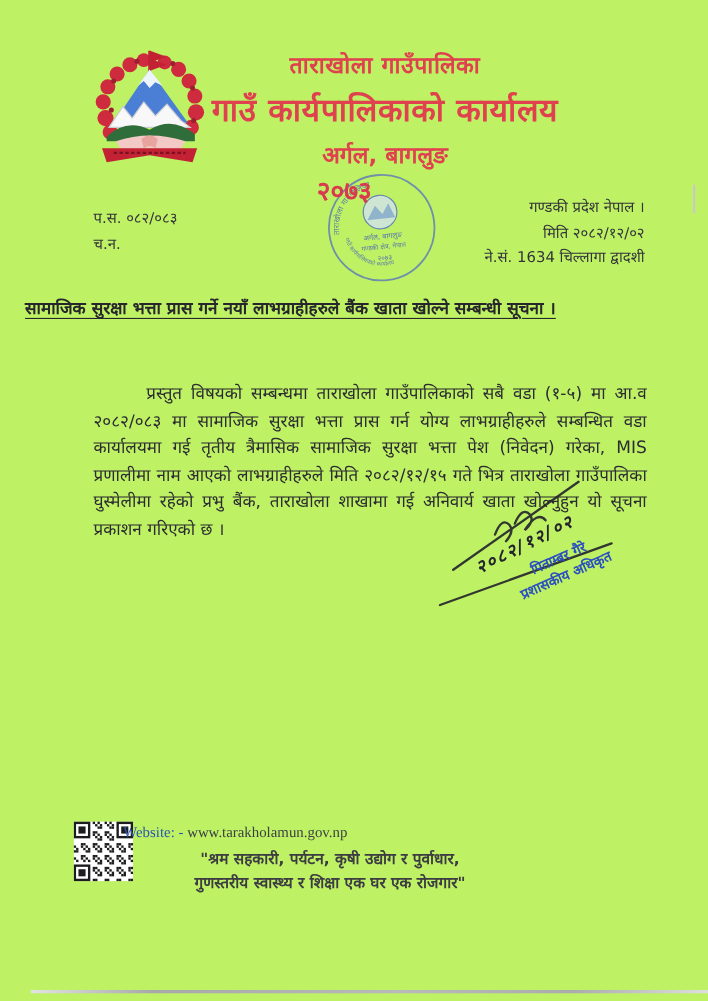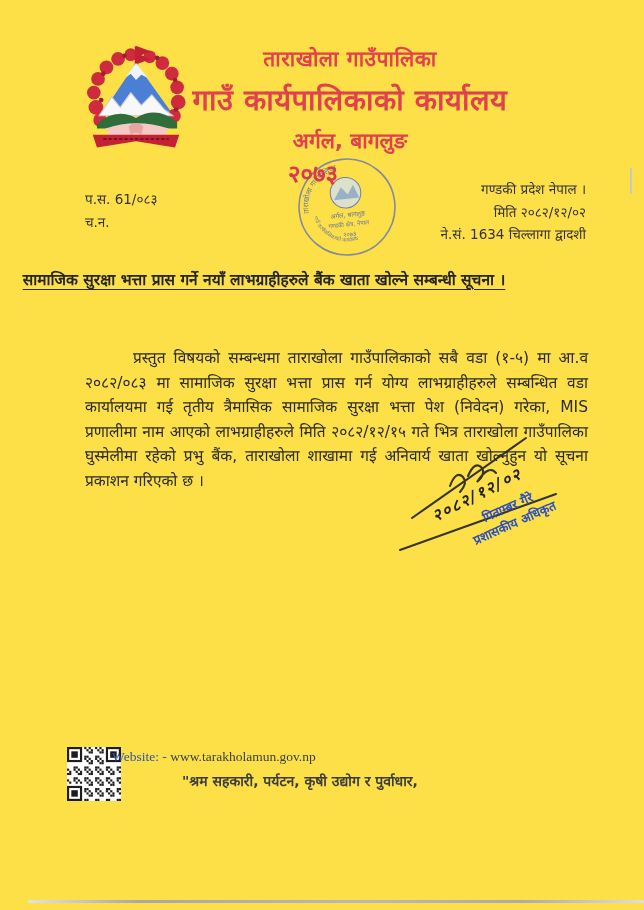--- a/index.html
+++ b/index.html
@@ -4,21 +4,21 @@
 <style>
   html,body{margin:0;padding:0;}
   body{
     width:644px;height:910px;
     background:#f4f4f2;
     font-family:"DejaVu Sans","Liberation Sans",sans-serif;
     overflow:hidden;
   }
   .page{
     position:relative;width:644px;height:910px;
-    background:#fde047;
+    background:#bef264;
   }
   
   .emblem{position:absolute;left:78px;top:42px;width:116px;height:116px;}
   .head-lines{position:absolute;left:150px;top:44px;width:400px;text-align:center;color:#e0414f;}
   .h-muni{font-size:21px;font-weight:bold;letter-spacing:.5px;}
   .h-office{font-size:29px;font-weight:bold;margin-top:7px;letter-spacing:.5px;}
   .h-addr{font-size:21px;font-weight:bold;margin-top:8px;}
   .h-year{
     position:absolute;left:283px;top:156px;width:60px;
     color:#d93a4e;font-size:24px;font-weight:bold;text-align:center;z-index:3;
@@ -136,21 +136,21 @@
     </text>
     <text font-size="5.2" fill="#3d55c0" opacity=".85">
       <textPath href="#arcBot" startOffset="6%">गाउँ कार्यपालिकाको कार्यालय</textPath>
     </text>
     <text x="50" y="60" font-size="6.4" fill="#3d55c0" text-anchor="middle" opacity=".95">अर्गल, बागलुङ</text>
     <text x="50" y="69" font-size="5.8" fill="#3d55c0" text-anchor="middle" opacity=".9">गण्डकी क्षेत्र, नेपाल</text>
     <text x="50" y="79" font-size="6.2" fill="#3d55c0" text-anchor="middle" opacity=".9">२०७३</text>
   </svg>
 
   <div class="refs">
-    <div>प.स. 61/०८३</div>
+    <div>प.स. ०८२/०८३</div>
     <div>च.न.</div>
   </div>
 
   <div class="meta">
     <div>गण्डकी प्रदेश नेपाल ।</div>
     <div>मिति २०८२/१२/०२</div>
     <div>ने.सं. 1634 चिल्लागा द्वादशी</div>
   </div>
 
   <div class="subject">
@@ -336,17 +336,18 @@
 
   <div class="contact">
     <span>
       <span class="c-label">Website: -</span>
       <span>www.tarakholamun.gov.np</span>
     </span>
   </div>
 
   <div class="slogans">
     <div>"श्रम सहकारी, पर्यटन, कृषी उद्योग र पुर्वाधार,</div>
+    <div>गुणस्तरीय स्वास्थ्य र शिक्षा एक घर एक रोजगार"</div>
   </div>
 
   <div class="scan-edge"></div>
   <div class="scan-edge-r"></div>
 </div>
 
 </body></html>

